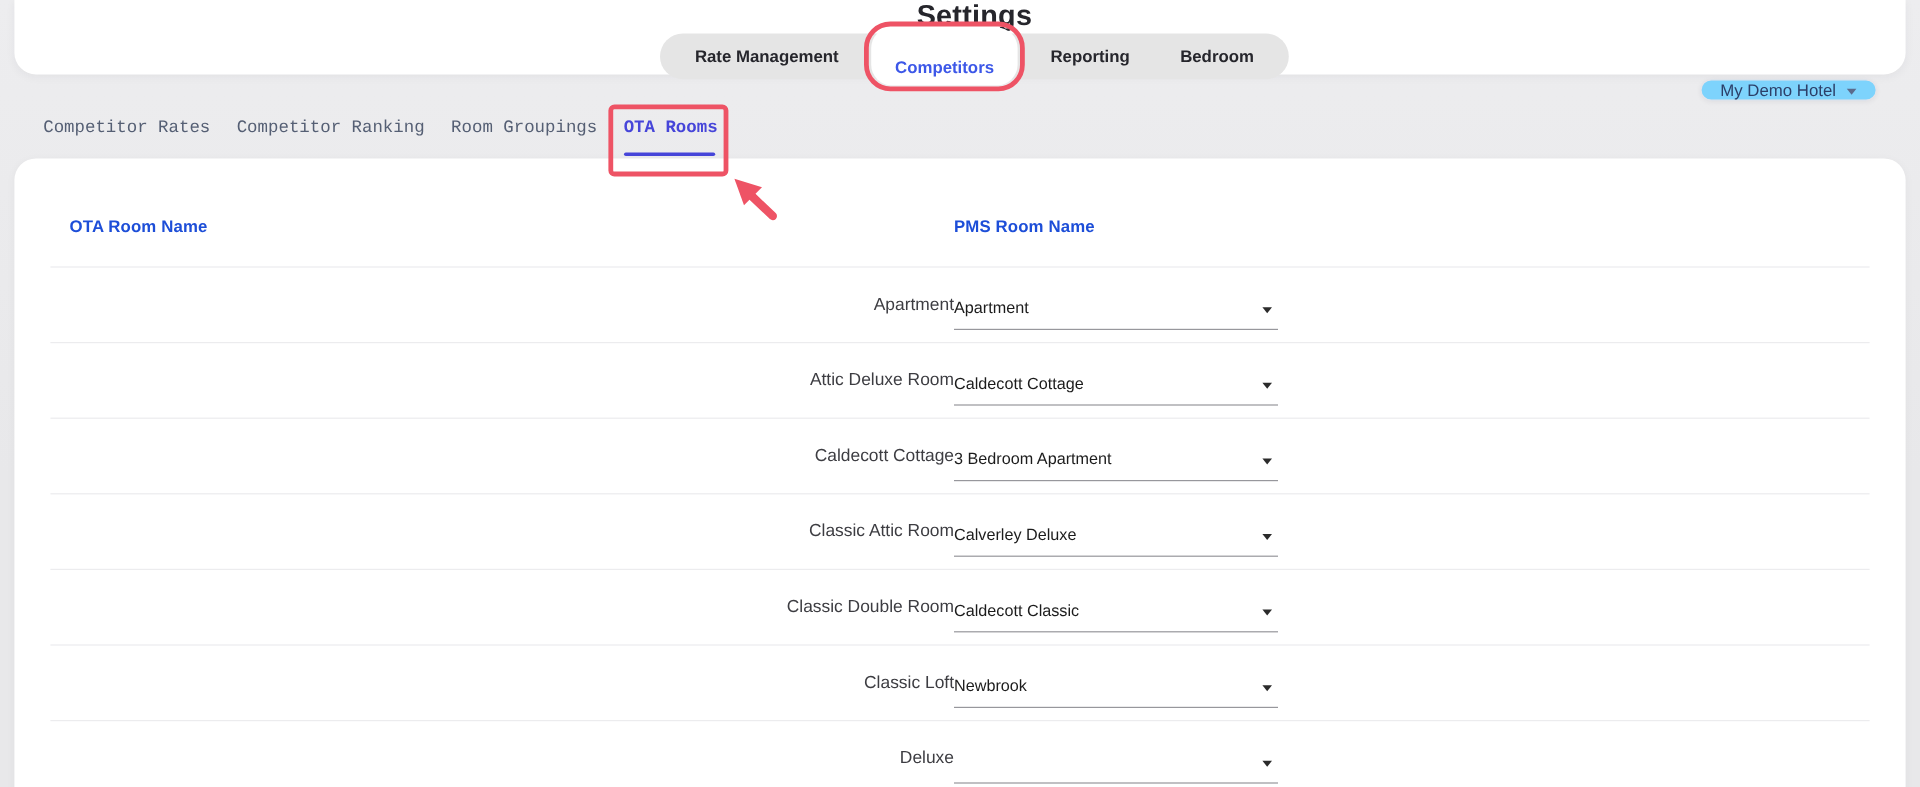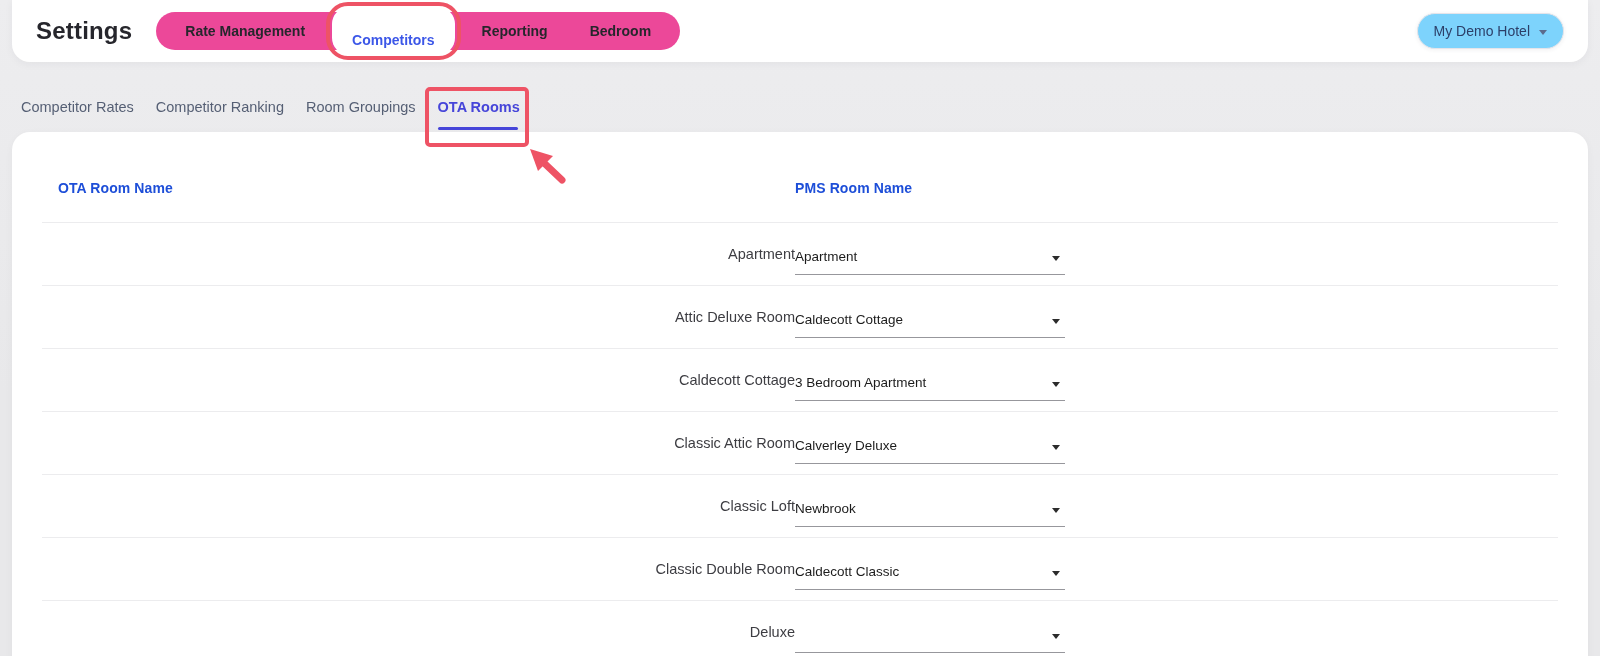--- a/index.html
+++ b/index.html
@@ -16,26 +16,27 @@
     position:relative;
   }
 
   
   .topbar{
     position:absolute;left:12px;right:12px;top:0;height:62px;
     background:#fff;border-radius:0 0 18px 18px;
     display:flex;align-items:center;
     box-shadow:0 2px 8px rgba(40,40,60,.05);
     z-index:5;
+    flex-direction:column;
   }
   .page-title{
     margin-left:24px;font-size:24px;font-weight:700;color:#26262c;letter-spacing:.2px;
   }
   .nav-pill{
-    margin-left:24px;height:38px;background:#ec4899;border-radius:20px;
+    margin-left:24px;height:38px;background:#e5e5e5;border-radius:20px;
     display:flex;align-items:center;padding:0 8px;
   }
   .nav-item{
     padding:0 21px;font-size:14px;font-weight:700;color:#26262c;
     height:38px;line-height:38px;cursor:pointer;white-space:nowrap;position:relative;
     border-radius:19px;
   }
   .nav-item.active{
     background:#fff;color:var(--nav-blue);height:48px;line-height:34px;
     margin:0 6px;padding:16px 20px;border-radius:17px;text-align:center;
@@ -52,21 +53,21 @@
     font-family:"Liberation Sans",sans-serif;cursor:pointer;
     box-shadow:0 1px 4px rgba(40,40,60,.07);
   }
   .caret-sm{
     width:0;height:0;border-left:4.5px solid transparent;border-right:4.5px solid transparent;
     border-top:5px solid #5b6b8c;margin-top:2px;
   }
 
   
   .subtabs{
-    position:absolute;left:21px;top:99px;display:flex;gap:22px;z-index:4;
+    position:absolute;left:36px;top:99px;display:flex;gap:22px;z-index:4;font-family:Liberation Mono, monospace;
   }
   .subtab{
     font-size:14.5px;font-weight:500;color:#555f74;cursor:pointer;
     position:relative;white-space:nowrap;line-height:17px;
   }
   .subtab.active{color:var(--subtab-blue);font-weight:700;}
   .subtab.active::after{
     content:"";position:absolute;left:0;right:2px;bottom:-14px;height:3.5px;
     background:var(--subtab-blue);border-radius:2px;
   }
@@ -163,30 +164,30 @@
           </div>
         </div>
         <div class="trow">
           <div class="col-ota td-ota">Classic Attic Room</div>
           <div class="select">
             <span class="select-value">Calverley Deluxe</span>
             <span class="select-caret"></span>
           </div>
         </div>
         <div class="trow">
-          <div class="col-ota td-ota">Classic Loft</div>
+          <div class="col-ota td-ota">Classic Double Room</div>
           <div class="select">
-            <span class="select-value">Newbrook</span>
+            <span class="select-value">Caldecott Classic</span>
             <span class="select-caret"></span>
           </div>
         </div>
         <div class="trow">
-          <div class="col-ota td-ota">Classic Double Room</div>
+          <div class="col-ota td-ota">Classic Loft</div>
           <div class="select">
-            <span class="select-value">Caldecott Classic</span>
+            <span class="select-value">Newbrook</span>
             <span class="select-caret"></span>
           </div>
         </div>
         <div class="trow">
           <div class="col-ota td-ota">Deluxe</div>
           <div class="select">
             <span class="select-value"></span>
             <span class="select-caret"></span>
           </div>
         </div>

